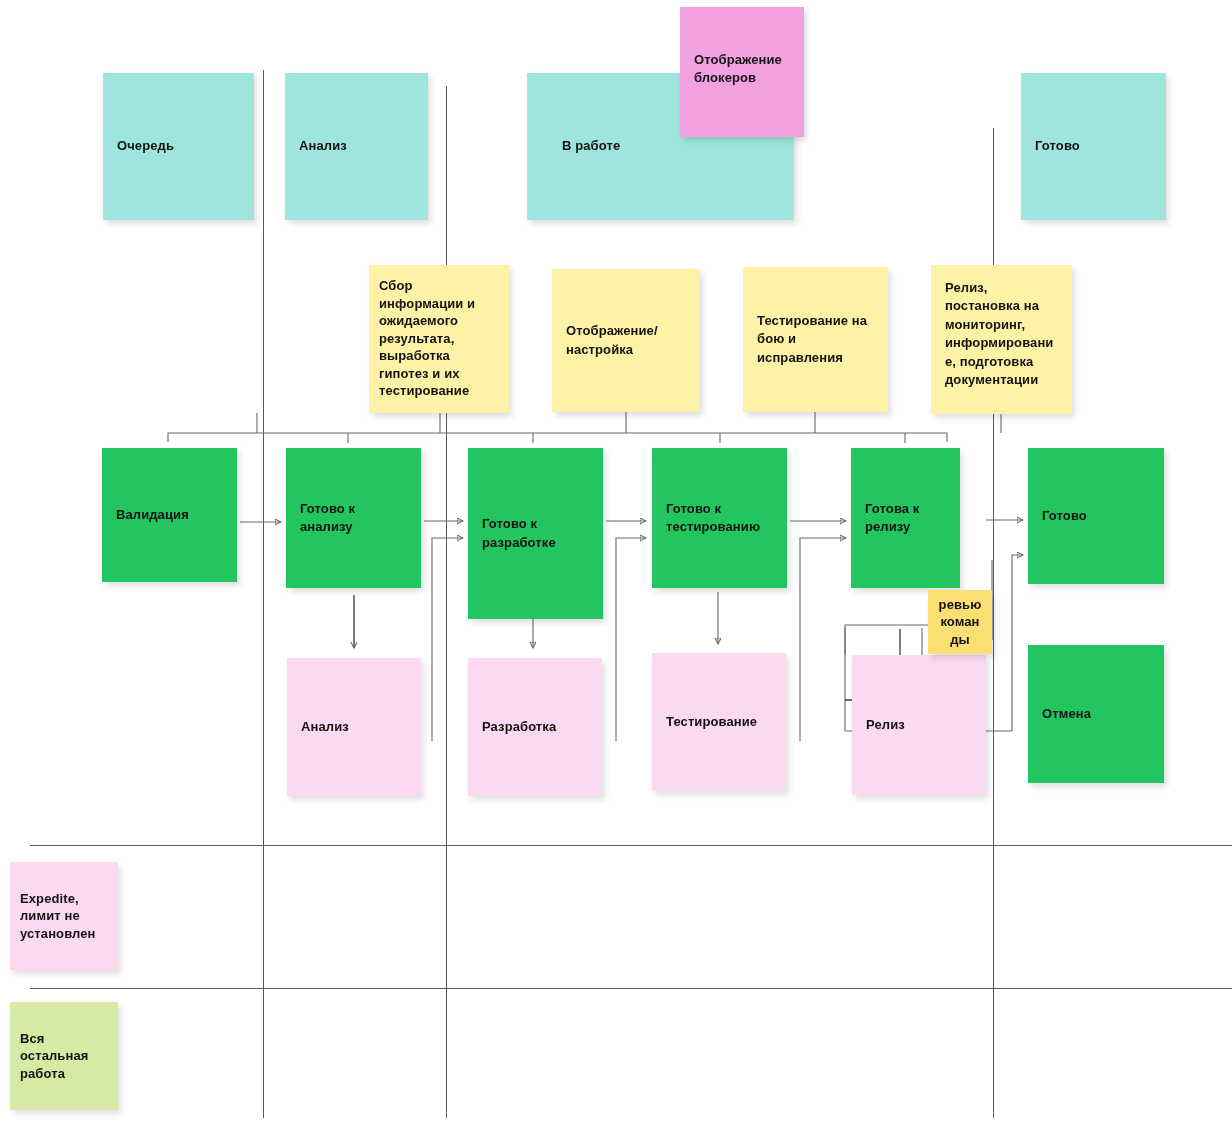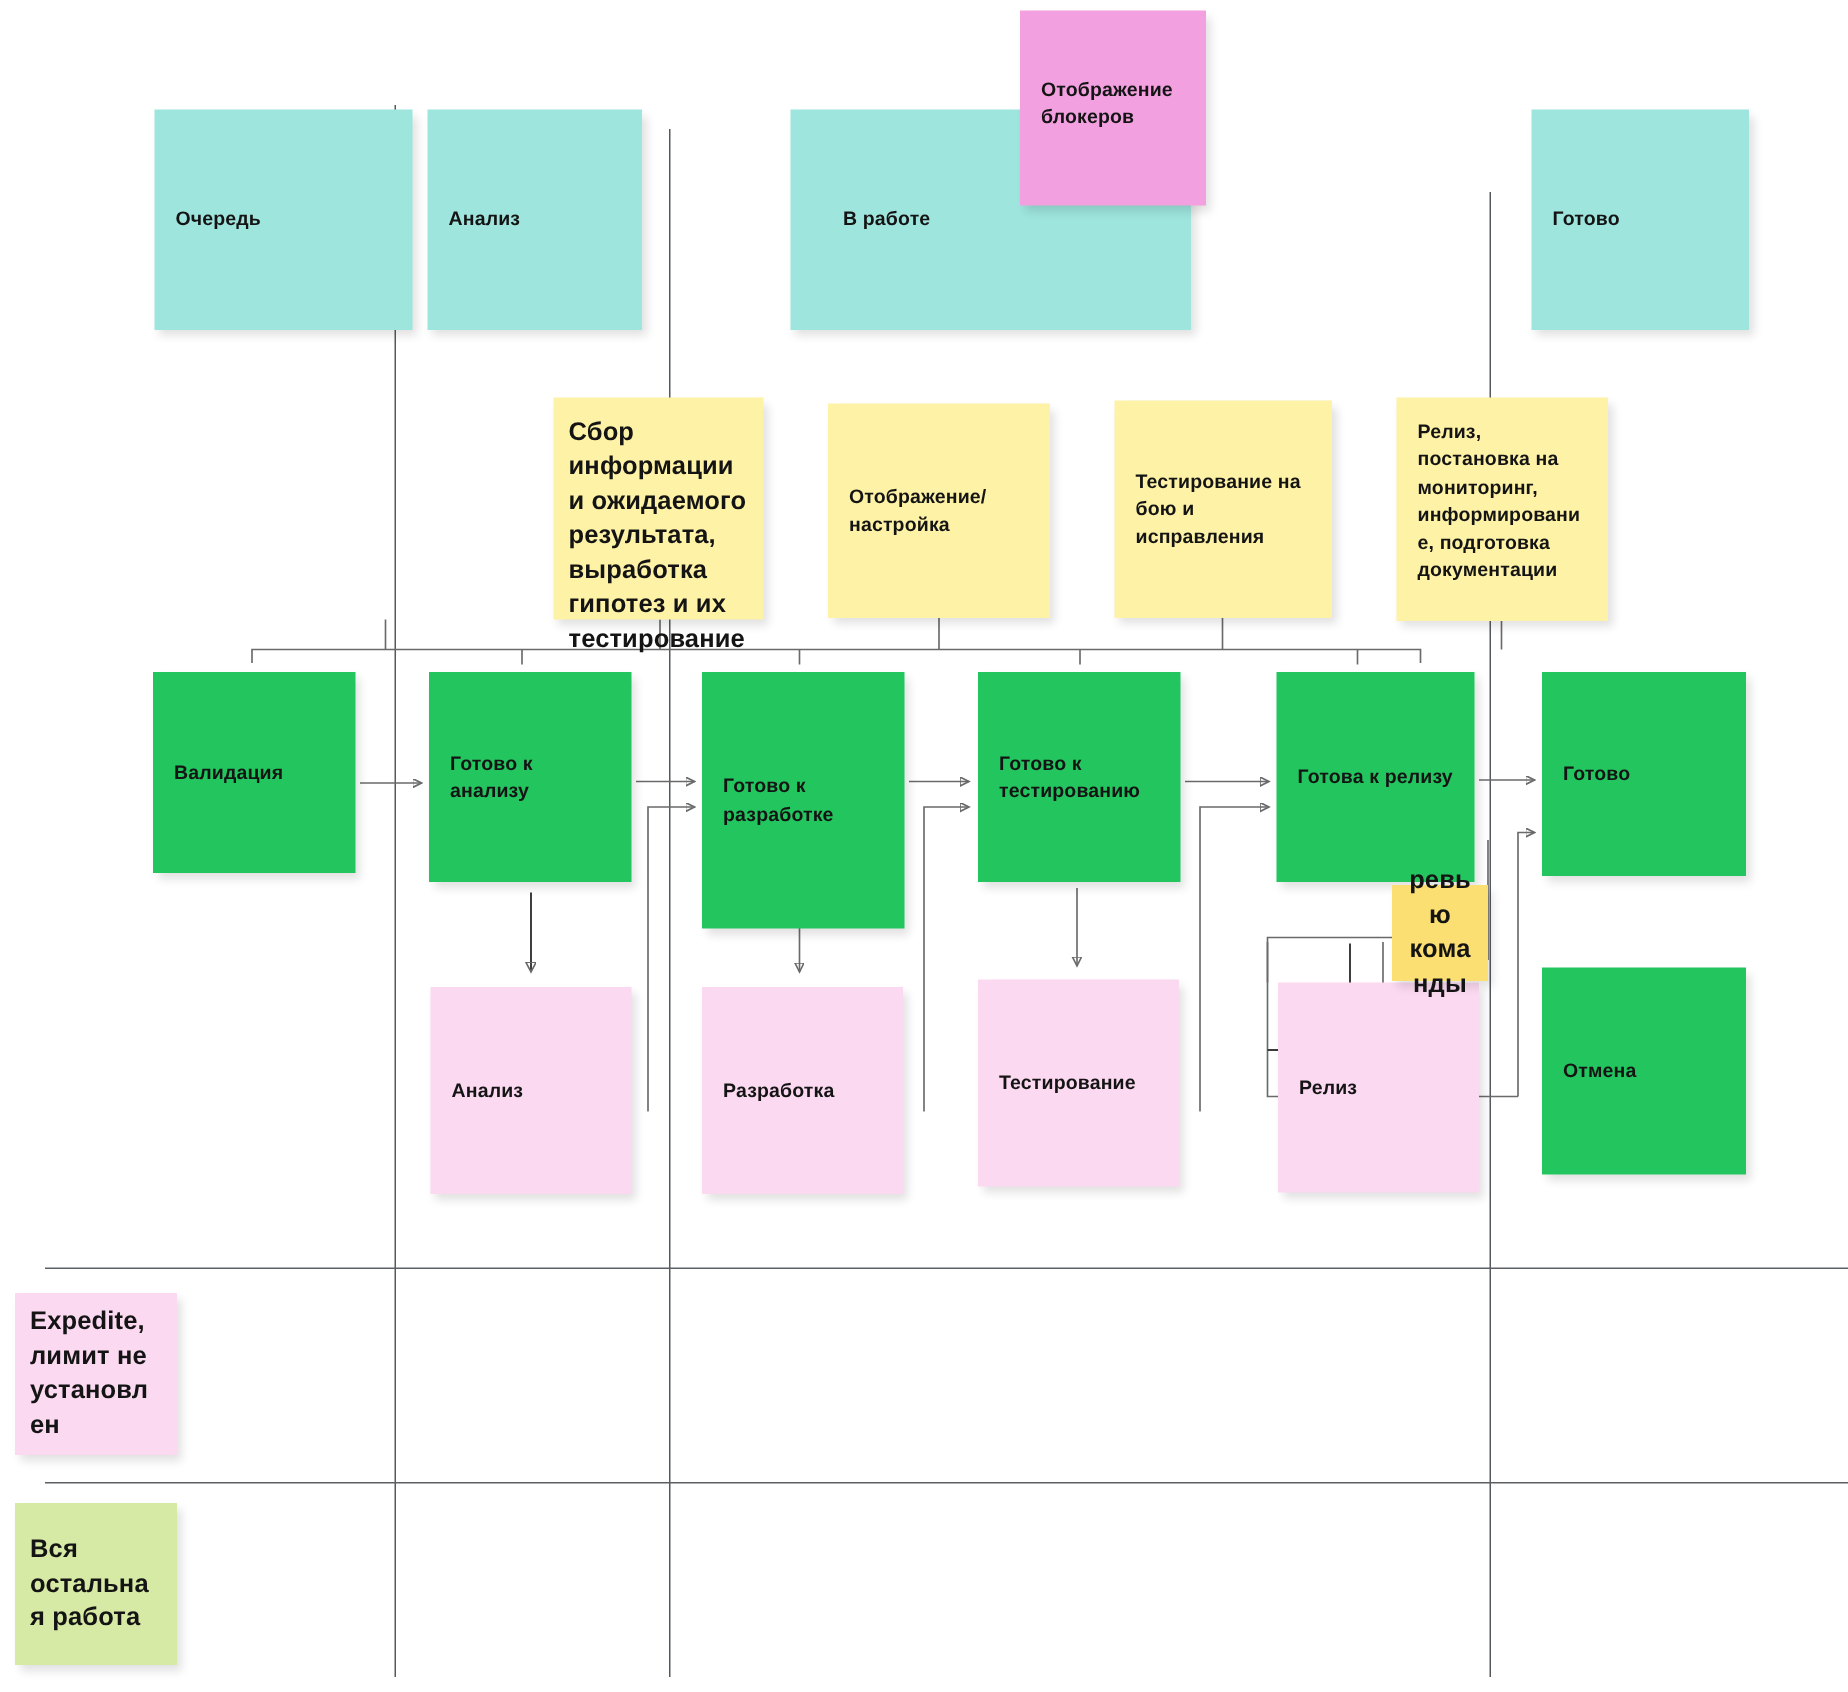--- a/index.html
+++ b/index.html
@@ -37,21 +37,21 @@
   .note.yellow { background: #fdf2a6; }
   .note.blue   { background: #22c55e; }
   .note.rose   { background: #fbd9f0; }
   .note.gold   { background: #fbdf72; }
   .note.green  { background: #d6eaa5; }
 
   .note .label {
     display: block;
     width: 100%;
   }
-  .note.small-text { font-size: 17px; line-height: 1.35; padding: 0 10px; }
+  .note.small-text { font-size: 13px; line-height: 1.35; padding: 0 10px; }
 
   .vline {
     position: absolute;
     width: 1px;
     background: #555a5e;
     z-index: 1;
   }
   .hline {
     position: absolute;
     height: 1px;
@@ -75,21 +75,21 @@
 
 <div id="board">
 
   <div class="vline" style="left:263px; top:70px; height:1048px;"></div>
   <div class="vline" style="left:446px; top:86px; height:1032px;"></div>
   <div class="vline" style="left:993px; top:128px; height:990px;"></div>
 
   <div class="hline" style="left:30px; top:845px; width:1202px;"></div>
   <div class="hline" style="left:30px; top:988px; width:1202px;"></div>
 
-  <div class="note teal" style="left:103px; top:73px; width:172px; height:147px;">
+  <div class="note teal" style="left:103px; top:73px; width:151px; height:147px;">
     <span class="label">Очередь</span>
   </div>
   <div class="note teal" style="left:285px; top:73px; width:143px; height:147px;">
     <span class="label">Анализ</span>
   </div>
   <div class="note teal" style="left:527px; top:73px; width:267px; height:147px;padding-left:35px;">
     <span class="label">В работе</span>
   </div>
   <div class="note teal" style="left:1021px; top:73px; width:145px; height:147px;">
     <span class="label">Готово</span>
@@ -117,21 +117,21 @@
   </div>
   <div class="note blue" style="left:286px; top:448px; width:135px; height:140px;">
     <span class="label">Готово к анализу</span>
   </div>
   <div class="note blue" style="left:468px; top:448px; width:135px; height:171px;">
     <span class="label">Готово к разработке</span>
   </div>
   <div class="note blue" style="left:652px; top:448px; width:135px; height:140px;">
     <span class="label">Готово к тестированию</span>
   </div>
-  <div class="note blue" style="left:851px; top:448px; width:132px; height:140px;">
+  <div class="note blue" style="left:851px; top:448px; width:109px; height:140px;">
     <span class="label">Готова к релизу</span>
   </div>
   <div class="note blue" style="left:1028px; top:448px; width:136px; height:136px;">
     <span class="label">Готово</span>
   </div>
 
   <div class="note rose" style="left:287px; top:658px; width:134px; height:138px;">
     <span class="label">Анализ</span>
   </div>
   <div class="note rose" style="left:468px; top:658px; width:134px; height:138px;">

